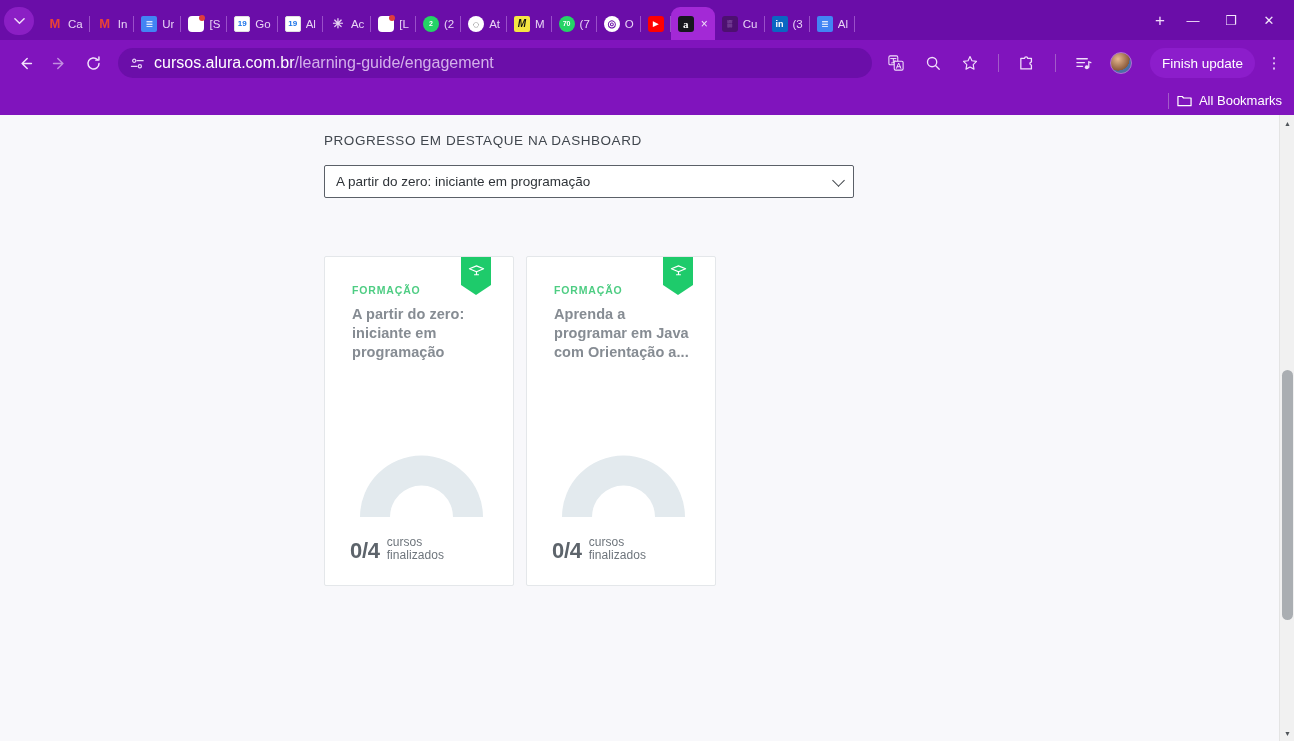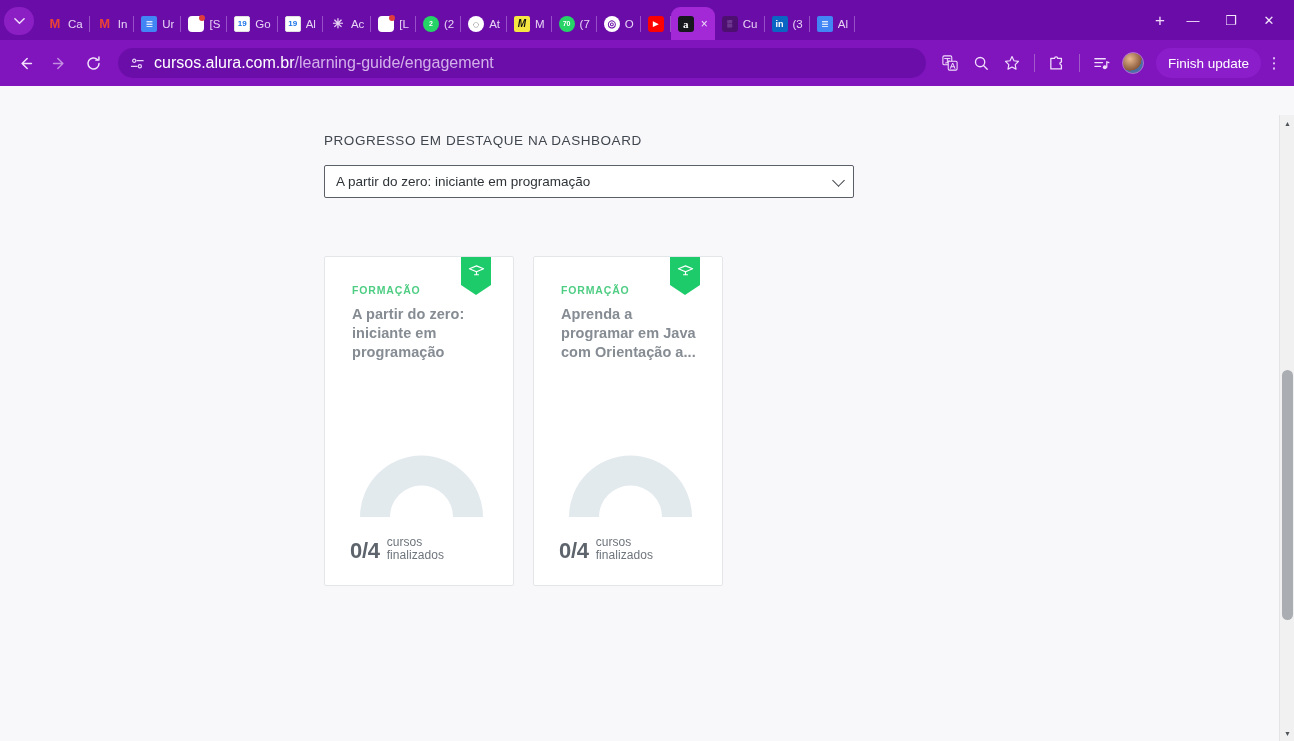--- a/index.html
+++ b/index.html
@@ -87,21 +87,21 @@
   .nav-icon.disabled { color:#c18ee0; }
   .omnibox {
     flex:1; height:30px; background:#6b0ea9; border-radius:16px;
     display:flex; align-items:center; padding:0 12px; gap:9px;
     margin:0 6px; min-width:0; cursor:text;
   }
   .omni-sitebtn { color:#e8d2f8; font-size:12px; display:flex; flex:none; }
   .omni-url { font-size:16px; color:#ffffff; white-space:nowrap;
     overflow:hidden; text-overflow:ellipsis; }
   .omni-url .path { color:#d3b0ea; }
-  .omni-right { display:flex; align-items:center; gap:3px; flex:none; }
+  .omni-right { display:flex; align-items:center; gap:9px; flex:none; }
   .tb-icon { width:28px; height:28px; display:flex; align-items:center;
     justify-content:center; color:#f1dffb; font-size:14px; cursor:pointer; }
   .tb-divider { width:1px; height:18px; background:#a35ac9; margin:0 5px; }
   .avatar { width:22px; height:22px; border-radius:50%; flex:none;
     background:radial-gradient(circle at 35% 30%, #e7b98f, #8a5a3b 60%, #4a6fa5 61%);
     border:1px solid #b070d4; }
   .finish-btn {
     height:30px; background:#8c1dcb; border-radius:15px; color:#fff;
     font-size:13.5px; display:flex; align-items:center; padding:0 12px;
     margin-left:6px; cursor:pointer; white-space:nowrap;
@@ -139,21 +139,21 @@
     border-radius:2px; font-size:13.5px; color:#2e3338; padding:0 28px 0 11px;
     font-family:"Liberation Sans", sans-serif; appearance:none;
     -webkit-appearance:none; cursor:pointer;
   }
   .select-chevron {
     position:absolute; right:11px; top:11px; width:9px; height:9px;
     border-right:1.6px solid #3c4147; border-bottom:1.6px solid #3c4147;
     transform:rotate(45deg); pointer-events:none;
   }
 
-  .cards-row { display:flex; gap:19px; margin-top:58px; }
+  .cards-row { display:flex; gap:12px; margin-top:58px; }
   .card {
     width:190px; height:330px; background:#fff; border:1px solid #e4e7ea;
     border-radius:2px; position:relative; padding:27px 22px 0 27px;
     cursor:pointer; display:flex; flex-direction:column;
   }
   .ribbon {
     position:absolute; top:0; right:22px; width:30px; height:38px;
     background:#1ecb6b; color:#fff;
     clip-path: polygon(0 0, 100% 0, 100% 74%, 50% 100%, 0 74%);
     display:flex; align-items:flex-start; justify-content:center;
@@ -366,20 +366,29 @@
         </svg>
       </div>
       <div class="tb-icon">
         <div class="avatar"></div>
       </div>
       <div class="finish-btn">Finish update</div>
       <div class="kebab">⋮</div>
     </div>
   </div>
 
+  <div class="bookmarkbar">
+    <div class="bm-sep"></div>
+    <div class="bm-item">
+      <svg width="15" height="14" viewBox="0 0 16 14">
+        <path d="M1 12V2.2h4.6l1.4 1.6H15V12Z" fill="none" stroke="currentColor" stroke-width="1.3" stroke-linejoin="round"></path>
+      </svg>
+      <span>All Bookmarks</span>
+    </div>
+  </div>
 
   <div class="viewport">
     <div class="page-inner">
 
 
       <div class="section-label">PROGRESSO EM DESTAQUE NA DASHBOARD</div>
 
       <div class="select-wrap">
         <select class="plan-select" id="plan-select"><option value="A partir do zero: iniciante em programação">A partir do zero: iniciante em programação</option><option value="Aprenda a programar em Java com Orientação a Objetos">Aprenda a programar em Java com Orientação a Objetos</option></select>
         <span class="select-chevron"></span>

